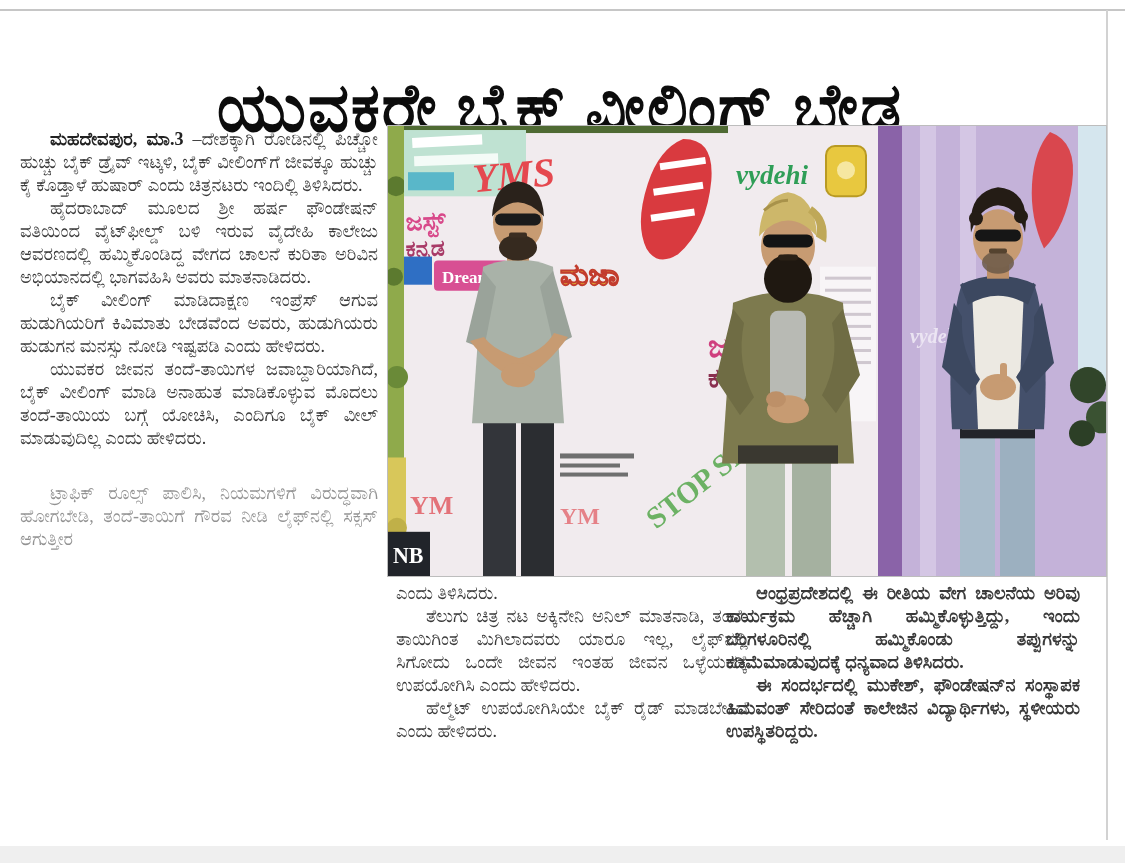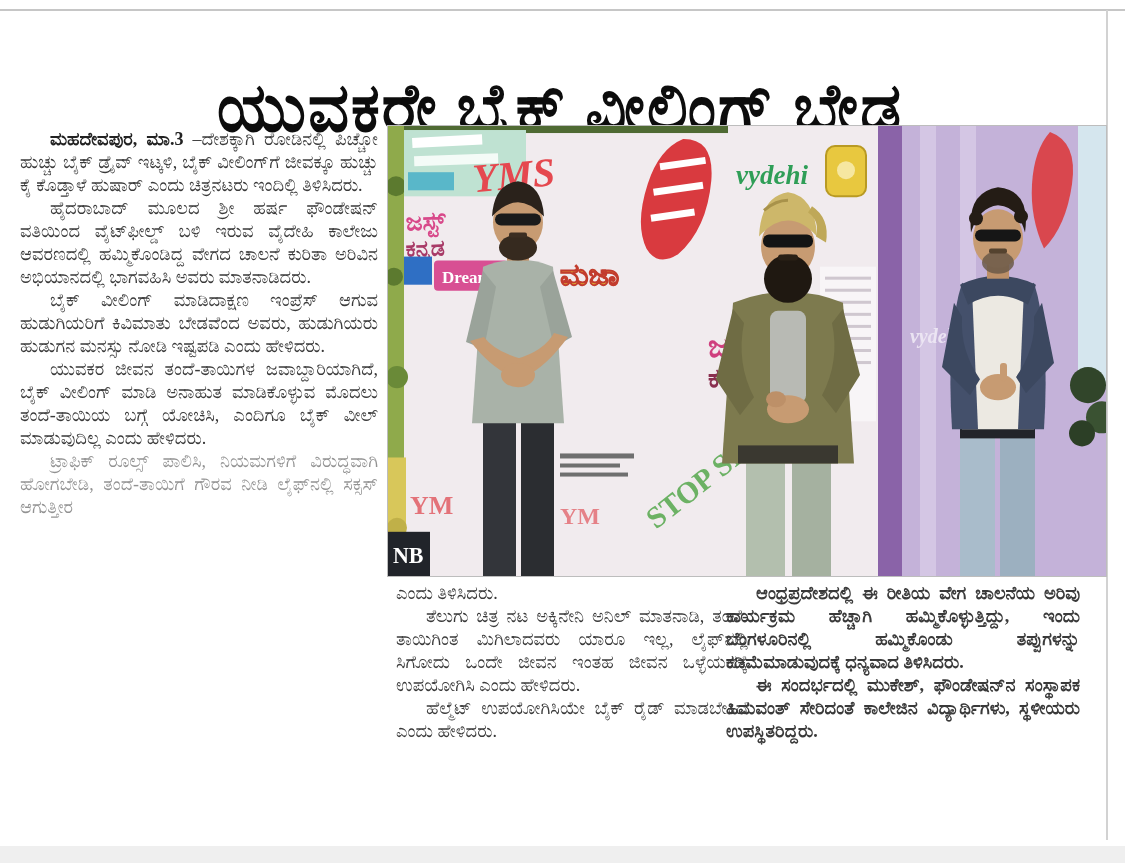--- a/index.html
+++ b/index.html
@@ -17,21 +17,21 @@
     letter-spacing:2px;line-height:100px;white-space:nowrap;
     transform:scaleY(1.06);filter:blur(.3px);
   }
   .col{
     position:absolute;color:#3a3a3a;text-align:justify;
     font-size:18px;line-height:23px;filter:blur(.35px);
     overflow:hidden;
   }
   .col p{margin:0;text-indent:30px;}
   .col p.no-indent{text-indent:0;}
-  .col p.faded{opacity:.55;}
+  .col p.faded{opacity:.55;margin-top:32px;}
   .dateline{font-weight:700;color:#222;}
   .col-left{left:20px;top:128px;width:358px;height:716px;}
   .col-mid{left:396px;top:582px;width:352px;height:268px;}
   .col-right{left:726px;top:582px;width:354px;height:268px;font-weight:bold;}
   .photo{
     position:absolute;left:388px;top:126px;width:718px;height:450px;
     outline:1px solid #bdbdbd;background:#efe9ec;
   }
   .photo svg{display:block;width:100%;height:100%;}
 </style>

